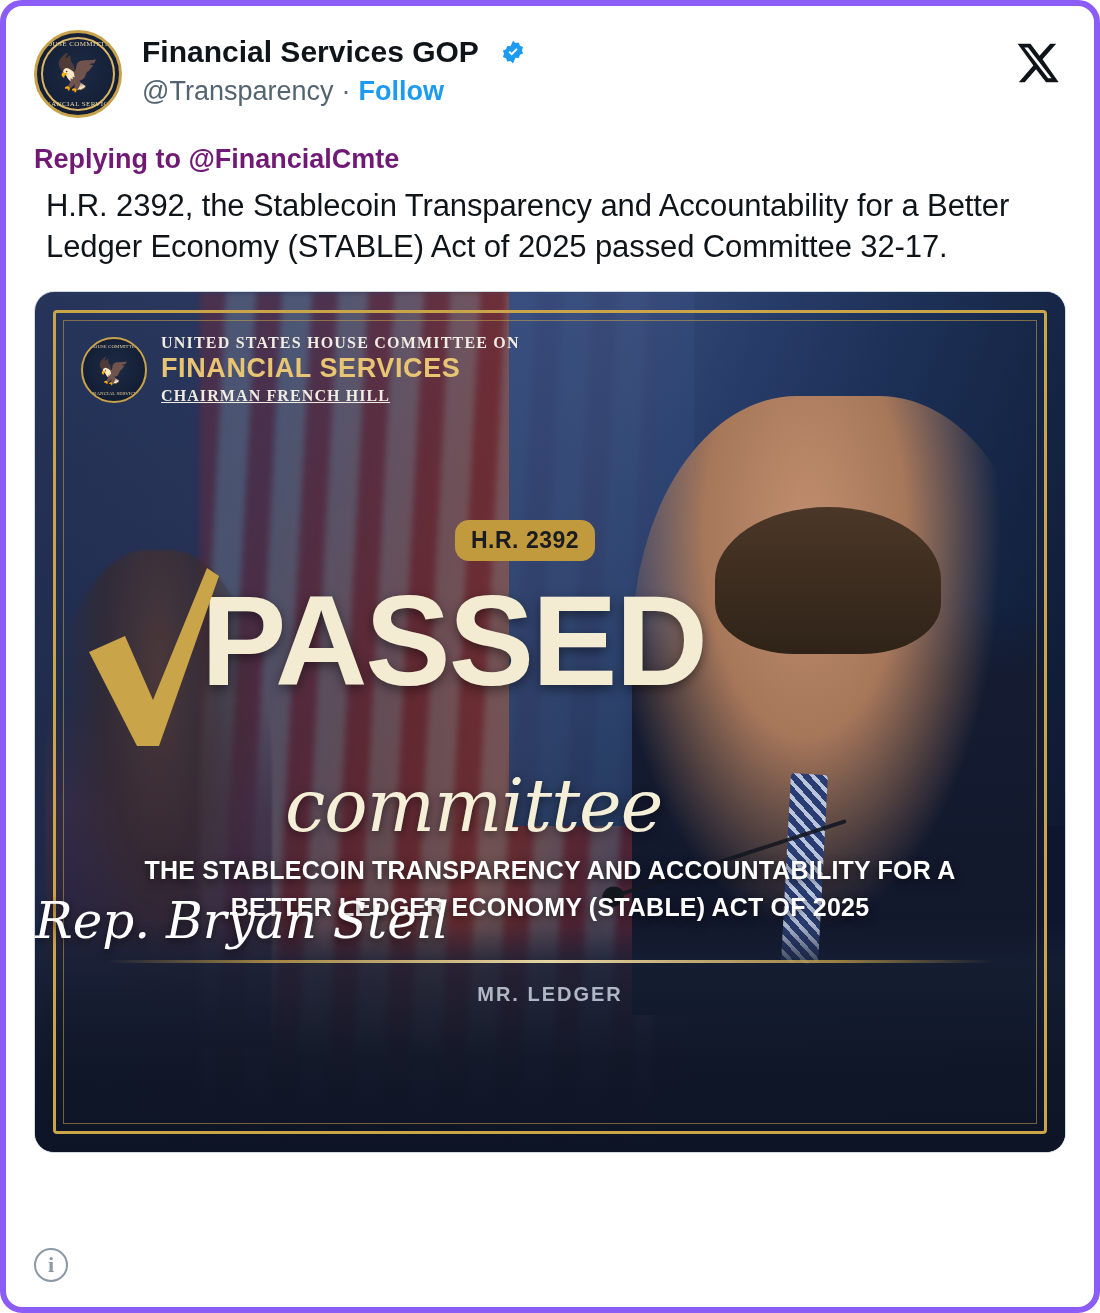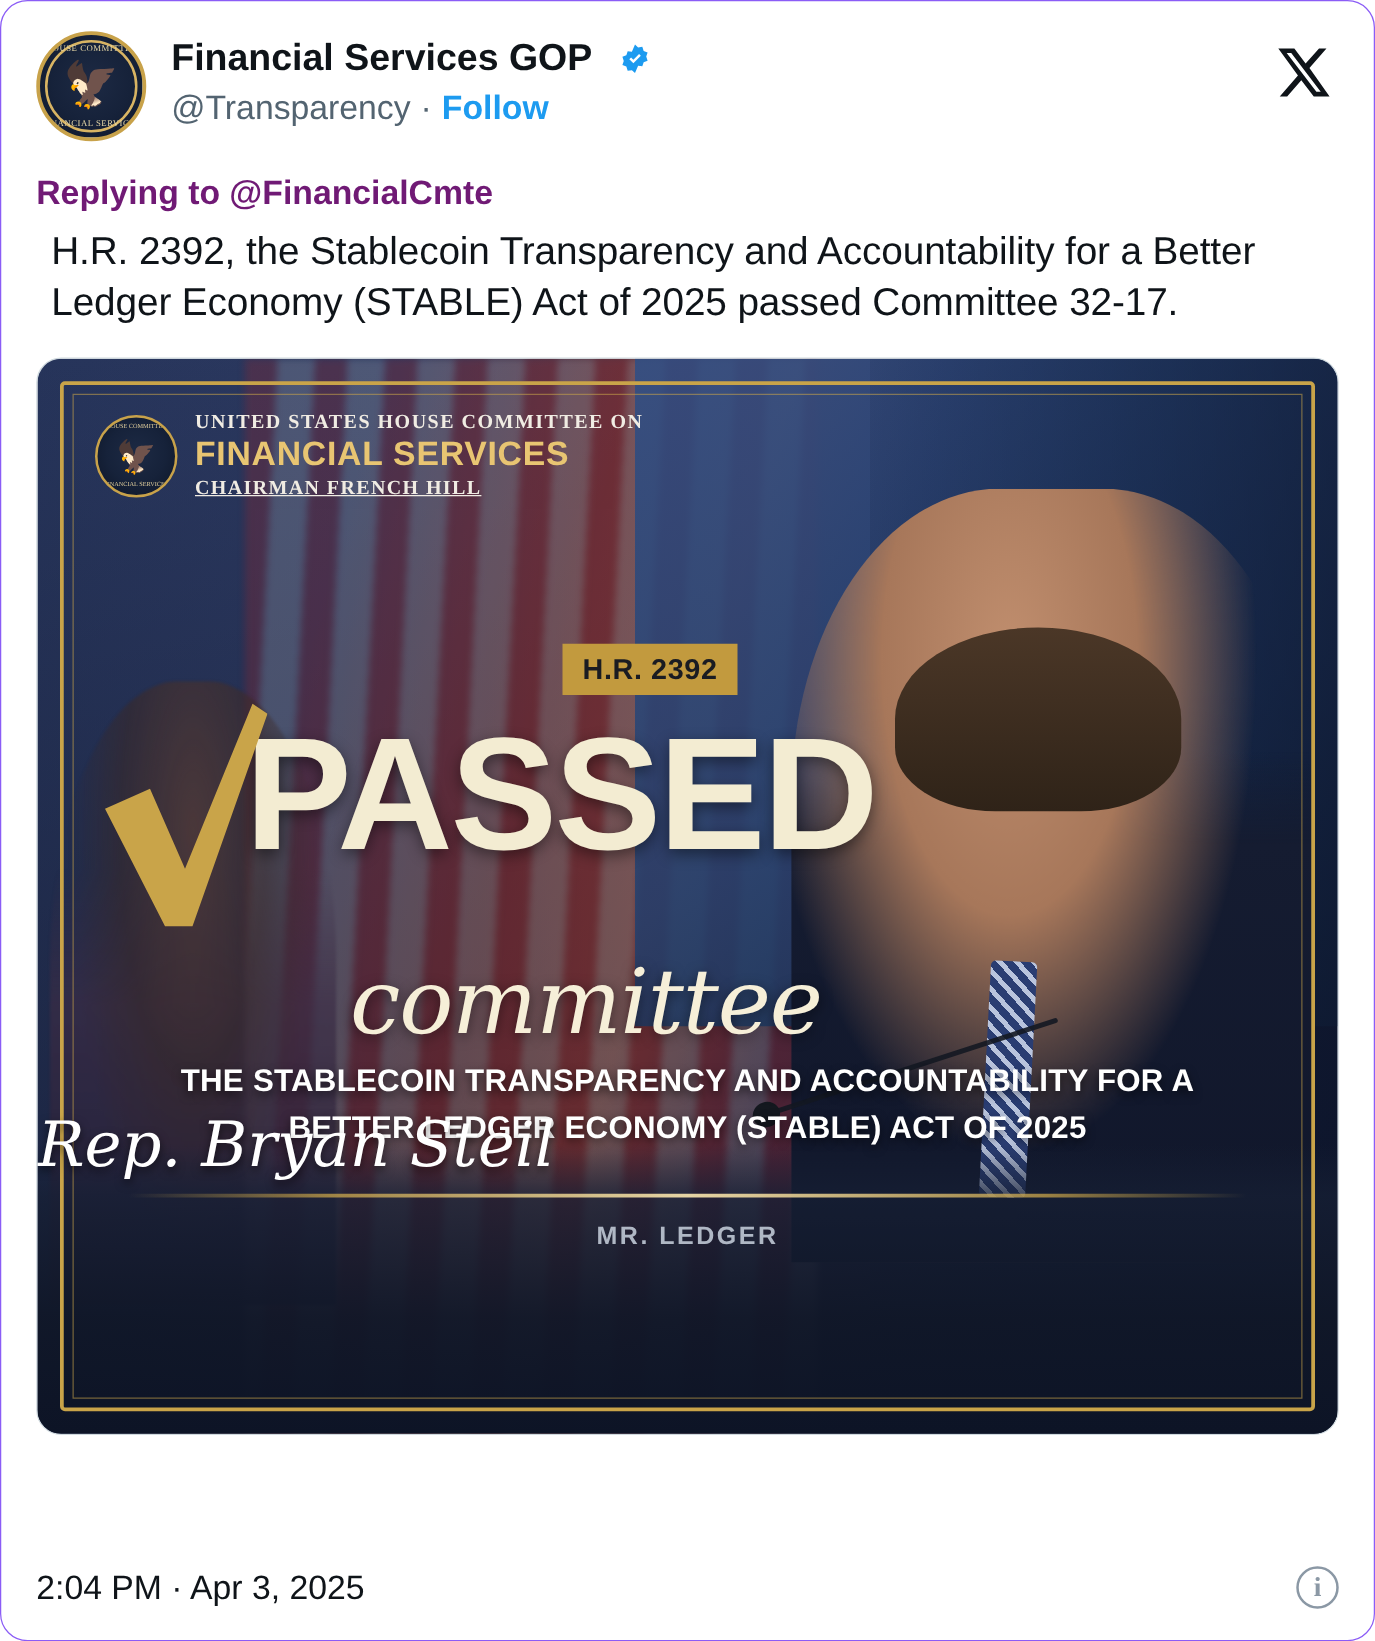--- a/index.html
+++ b/index.html
@@ -13,21 +13,21 @@
     font-family: "Liberation Sans", sans-serif;
     -webkit-font-smoothing: antialiased;
   }
 
   .tweet-card {
     position: relative;
     width: 1100px;
     height: 1313px;
     box-sizing: border-box;
     background: #ffffff;
-    border: 1px solid #8b5cf6;
+    border: 6px solid #8b5cf6;
     border-radius: 22px;
     overflow: hidden;
   }
 
   
   .tweet-header {
     display: flex;
     align-items: flex-start;
     padding: 24px 28px 0 28px;
   }
@@ -300,21 +300,21 @@
   .bill-badge {
     position: absolute;
     left: 420px;
     top: 228px;
     background: #c29a3e;
     color: #1a1c22;
     font-weight: bold;
     font-size: 23px;
     letter-spacing: 0.5px;
     padding: 7px 16px;
-    border-radius: 0;
+    border-radius: 14px;
   }
 
   .passed-row {
     position: absolute;
     left: 44px;
     top: 268px;
     display: flex;
     align-items: flex-start;
   }
   .checkmark {
@@ -532,17 +532,16 @@
         <div>THE STABLECOIN TRANSPARENCY AND ACCOUNTABILITY FOR A</div>
         <div>BETTER LEDGER ECONOMY (STABLE) ACT OF 2025</div>
       </div>
 
       <div class="signature">Rep. Bryan Steil</div>
       <div class="nameplate">MR. LEDGER</div>
     </div>
   </div>
 
   <div class="tweet-footer">
-    <span class="timestamp">2:04 PM · Apr 3, 2025</span>
     <span class="info-icon">i</span>
   </div>
 
 </div>
 
 </body></html>

